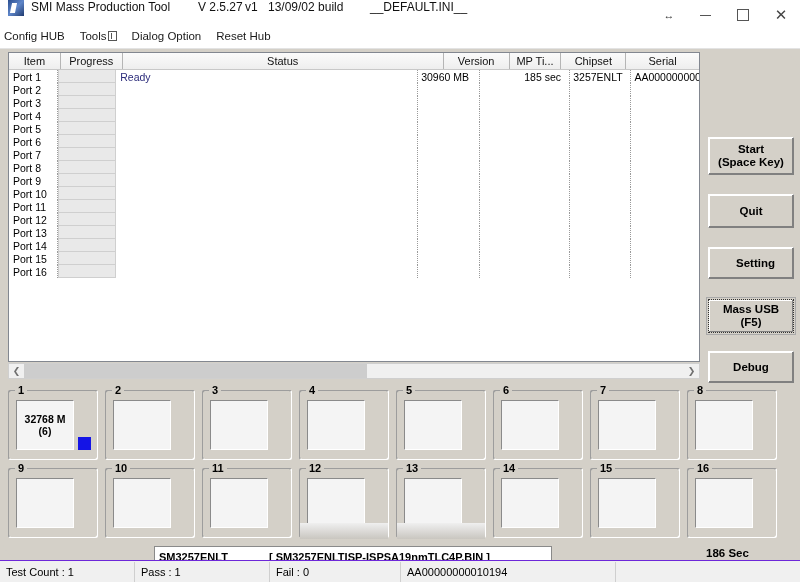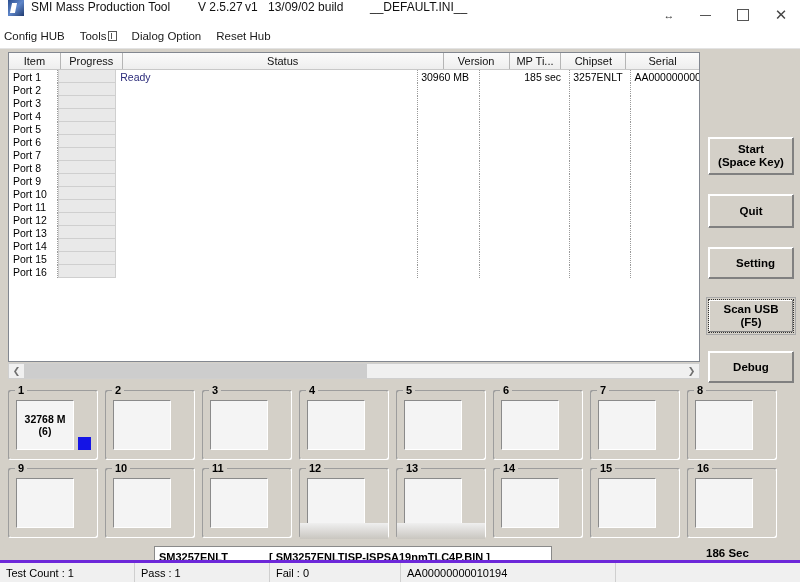--- a/index.html
+++ b/index.html
@@ -350,21 +350,21 @@
     line-height: 34px;
     font-family: "DejaVu Sans", sans-serif;
   }
 
   
   #statusbar {
     position: absolute;
     left: 0; bottom: 0;
     width: 800px; height: 22px;
     background: #f0f0f0;
-    border-top: 3px solid #6d28d9;
+    border-top: 1px solid #6d28d9;
     display: flex;
     align-items: center;
     font-size: 11px;
     box-sizing: border-box;
   }
   .sb-cell {
     height: 20px;
     display: flex;
     align-items: center;
     padding-left: 6px;
@@ -582,21 +582,21 @@
     <span>Start</span>
     <span>(Space Key)</span>
   </div>
   <div class="rbtn" id="btn-quit">
     <span>Quit</span>
   </div>
   <div class="rbtn" id="btn-setting">
     <span>Setting</span>
   </div>
   <div class="rbtn focus-ring" id="btn-scan">
-    <span>Scan USB</span>
+    <span>Mass USB</span>
     <span>(F5)</span>
   </div>
   <div class="rbtn" id="btn-debug">
     <span>Debug</span>
   </div>
 
   <div id="grid">
       <div class="grid-row">
         <div class="slot">
           <div class="slot-frame"></div>

